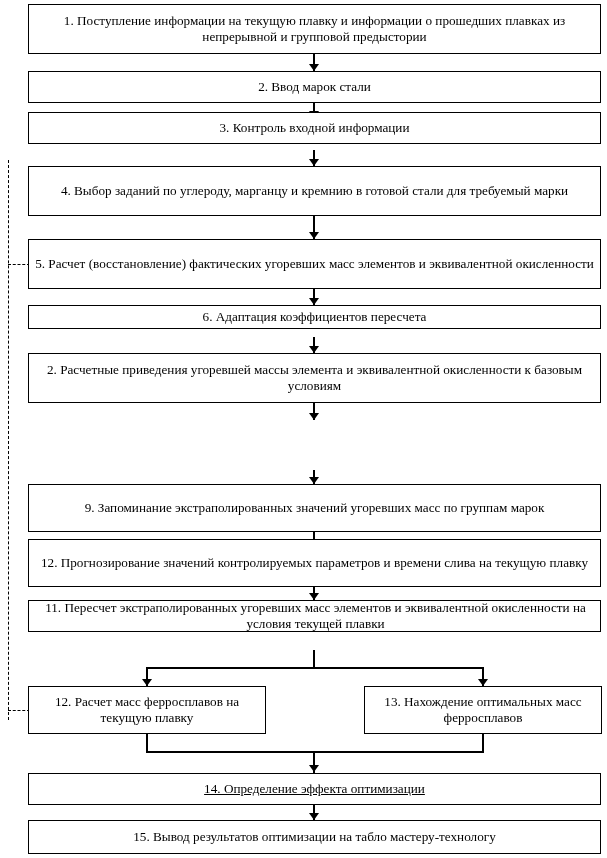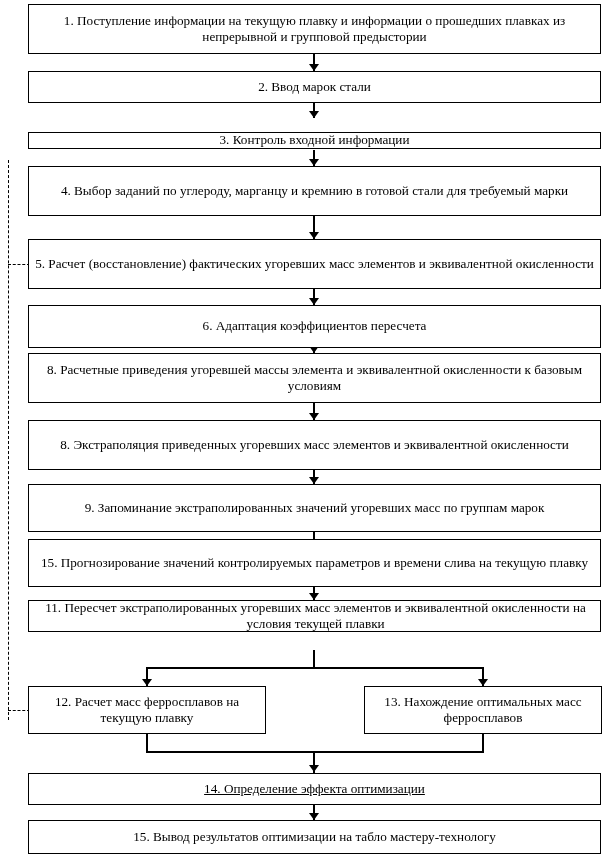--- a/index.html
+++ b/index.html
@@ -120,43 +120,40 @@
 
   <div class="connector v-line" style="left:313px; top:805px; height:15px;"></div>
   <div class="arrow" style="left:309px; top:813px;"></div>
 
   <div class="node" style="left:28px; top:4px; width:573px; height:50px;">
     <span>1. Поступление информации на текущую плавку и информации о прошедших плавках из непрерывной и групповой предыстории</span>
   </div>
   <div class="node" style="left:28px; top:71px; width:573px; height:32px;">
     <span>2. Ввод марок стали</span>
   </div>
-  <div class="node" style="left:28px; top:132px; width:573px; height:17px;">
+  <div class="node" style="left:28px; top:112px; width:573px; height:32px;">
     <span>3. Контроль входной информации</span>
   </div>
   <div class="node" style="left:28px; top:166px; width:573px; height:50px;">
     <span>4. Выбор заданий по углероду, марганцу и кремнию в готовой стали для требуемый марки</span>
   </div>
   <div class="node" style="left:28px; top:239px; width:573px; height:50px;">
     <span>5. Расчет (восстановление) фактических угоревших масс элементов и эквивалентной окисленности</span>
   </div>
-  <div class="node" style="left:28px; top:305px; width:573px; height:43px;align-items:center;">
+  <div class="node" style="left:28px; top:305px; width:573px; height:24px;align-items:center;">
     <span>6. Адаптация коэффициентов пересчета</span>
   </div>
   <div class="node" style="left:28px; top:353px; width:573px; height:50px;">
-    <span>8. Расчетные приведения угоревшей массы элемента и эквивалентной окисленности к базовым условиям</span>
-  </div>
-  <div class="node" style="left:28px; top:420px; width:573px; height:50px;">
-    <span>8. Экстраполяция приведенных угоревших масс элементов и эквивалентной окисленности</span>
+    <span>2. Расчетные приведения угоревшей массы элемента и эквивалентной окисленности к базовым условиям</span>
   </div>
   <div class="node" style="left:28px; top:484px; width:573px; height:48px;justify-content:flex-end;">
     <span>9. Запоминание экстраполированных значений угоревших масс по группам марок</span>
   </div>
   <div class="node" style="left:28px; top:539px; width:573px; height:48px;">
-    <span>15. Прогнозирование значений контролируемых параметров и времени слива на текущую плавку</span>
+    <span>12. Прогнозирование значений контролируемых параметров и времени слива на текущую плавку</span>
   </div>
   <div class="node" style="left:28px; top:600px; width:573px; height:32px;padding-left:8px;">
     <span>11. Пересчет экстраполированных угоревших масс элементов и эквивалентной окисленности на условия текущей плавки</span>
   </div>
   <div class="node" style="left:28px; top:686px; width:238px; height:48px;padding-left:6px;">
     <span>12. Расчет масс ферросплавов на текущую плавку</span>
   </div>
   <div class="node" style="left:364px; top:686px; width:238px; height:48px;">
     <span>13. Нахождение оптимальных масс ферросплавов</span>
   </div>

